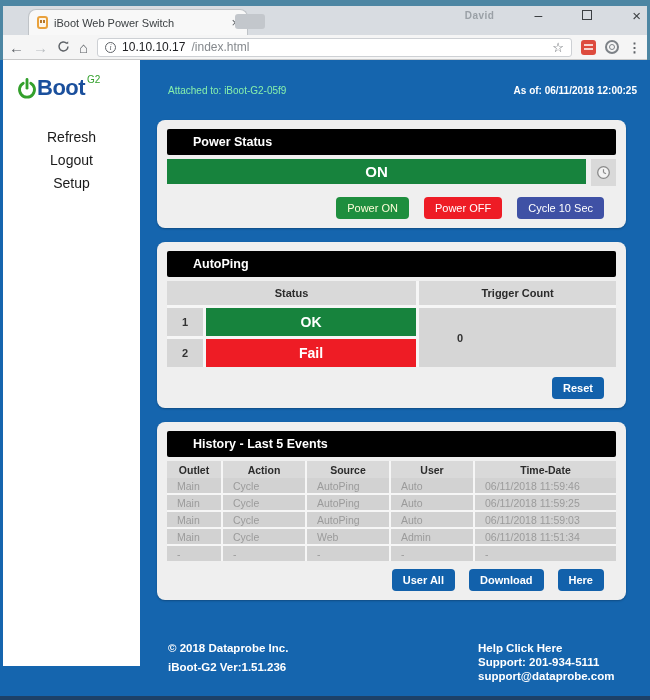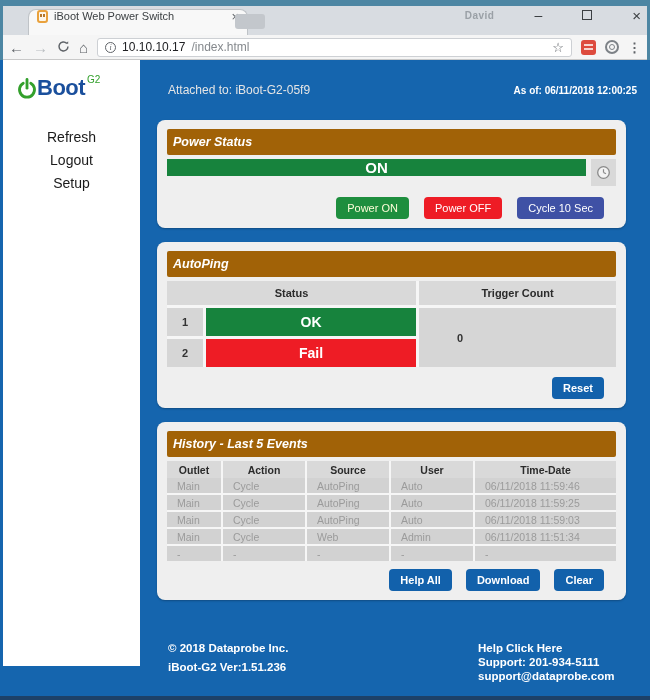--- a/index.html
+++ b/index.html
@@ -16,21 +16,21 @@
     border-top:6px solid #4d86a3;
     border-left:3px solid #4d86a3;
     border-right:3px solid #4d86a3;
     background:#d8dce1;
   }
   .tabbar { position:relative; height:29px; background:#d8dce1; }
   .tab {
     position:absolute; left:25px; top:3px; width:220px; height:26px;
     background:#f8f8f8; border:1px solid #bfc3c7; border-bottom:none;
     border-radius:8px 8px 0 0;
-    display:flex; align-items:flex-start; padding:0 8px; gap:6px;
+    display:flex; align-items:center; padding:0 8px; gap:6px;
   }
   .favicon {
     width:11px; height:13px; border:2px solid #e9a13c; border-radius:3px;
     position:relative; flex:0 0 auto; background:#fdf6ea;
   }
   .favicon::before, .favicon::after{
     content:""; position:absolute; width:2px; height:3px; background:#b5762a; top:2px;
   }
   .favicon::before{ left:1px; } .favicon::after{ right:1px; }
   .tab-title { font-size:11px; color:#3c4043; white-space:nowrap; overflow:hidden; flex:1; }
@@ -89,35 +89,35 @@
   }
   .logo { display:flex; align-items:flex-start; margin:14px 0 0 14px; }
   .logo-power { width:20px; height:24px; margin-top:3px; }
   .logo-text { font-size:22px; font-weight:bold; color:#1a4f9c; letter-spacing:-0.5px; line-height:1; margin-top:3px;}
   .logo-sup { font-size:10px; font-weight:normal; color:#33a02c; margin-left:2px; }
   .nav { margin-top:28px; display:flex; flex-direction:column; align-items:center; gap:7px; }
   .nav a { font-size:14px; color:#1a1a1a; text-decoration:none; cursor:pointer; }
 
   .main { position:absolute; left:140px; top:0; width:507px; }
   .page-header { height:60px; display:flex; align-items:center; padding:0 10px 0 28px; }
-  .attached { color:#e5e5e5; font-size:12px; }
+  .attached { color:#86efac; font-size:10px; }
   .asof { margin-left:auto; color:#ffffff; font-size:10px; font-weight:bold; }
 
   .panel {
     background:#efefef; border-radius:8px; margin:0 21px 14px 17px; padding:9px 10px;
     box-shadow:0 1px 2px rgba(0,0,0,0.25);
   }
   .panel-title {
-    height:26px; line-height:26px; background:#a16207; color:#ffffff;
-    font-size:12.5px; font-weight:bold; padding-left:6px; border-radius:2px;font-style:italic;
+    height:26px; line-height:26px; background:#000000; color:#ffffff;
+    font-size:12.5px; font-weight:bold; padding-left:26px; border-radius:2px;
   }
   
   .power-row { display:flex; gap:5px; margin-top:4px; }
   .power-bar {
-    flex:1; height:17px; background:#17833d; color:#ffffff; font-weight:bold; font-size:15px;
+    flex:1; height:25px; background:#17833d; color:#ffffff; font-weight:bold; font-size:15px;
     display:flex; align-items:center; justify-content:center;
   }
   .clock-btn { width:25px; height:27px; background:#d9d9d9; display:flex; align-items:center; justify-content:center; cursor:pointer; }
   .btn-row { display:flex; justify-content:flex-end; gap:15px; margin-top:11px; padding-right:12px; }
   .btn { border:none; border-radius:4px; color:#fff; font-size:11px; height:22px; padding:0 11px;
          font-family:"Liberation Sans", sans-serif; cursor:pointer; }
   .btn-green { background:#1e8e3e; color:#fdfdd8; }
   .btn-red { background:#ee1c25; }
   .btn-indigo { background:#3f51a5; }
   .btn-blue { background:#1261ab; font-weight:bold; }
@@ -295,23 +295,23 @@
         <div class="td">Admin</div>
         <div class="td">06/11/2018 11:51:34</div>
 
         <div class="td">-</div>
         <div class="td">-</div>
         <div class="td">-</div>
         <div class="td">-</div>
         <div class="td">-</div>
       </div>
       <div class="hist-btn-row">
-        <button class="btn btn-blue">Help All</button>
+        <button class="btn btn-blue">User All</button>
         <button class="btn btn-blue">Download</button>
-        <button class="btn btn-blue">Clear</button>
+        <button class="btn btn-blue">Here</button>
       </div>
     </div>
 
     <div class="page-footer">
       <div class="pf-left">
         <div>© 2018 Dataprobe Inc.</div>
         <div>iBoot-G2 Ver:1.51.236</div>
       </div>
       <div class="pf-right">
         <div class="help-link">Help Click Here</div>

